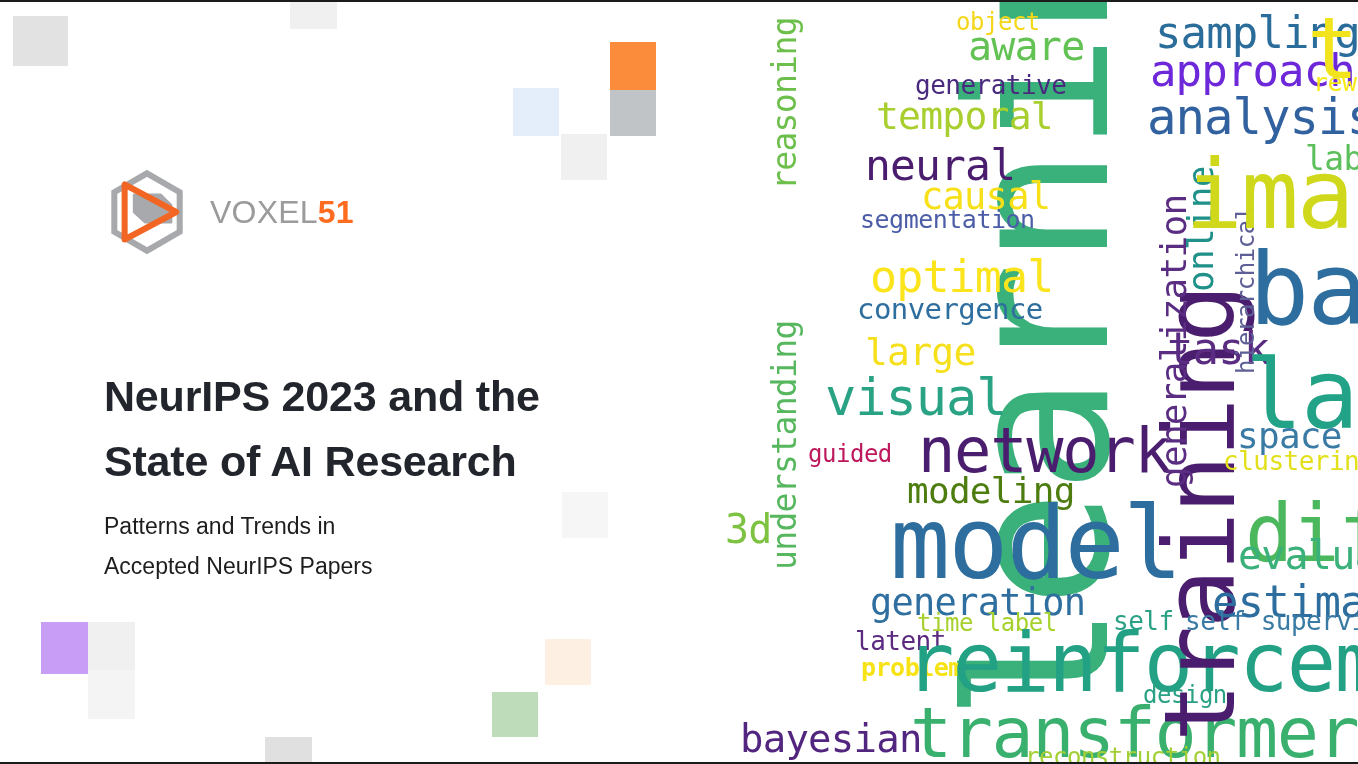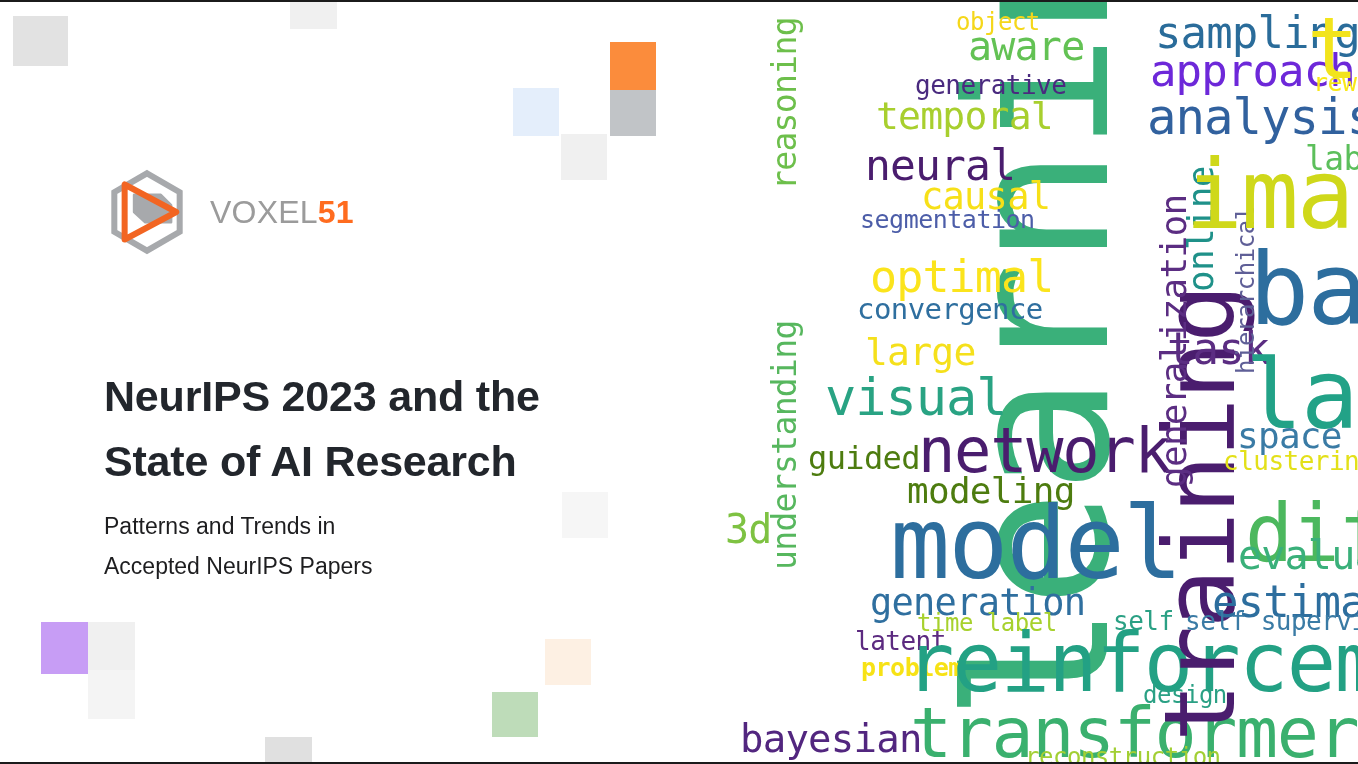--- a/index.html
+++ b/index.html
@@ -183,21 +183,21 @@
         <span class="w" style="font-size: 40px; color: rgb(99, 194, 84); left: 225px; top: 24px; margin-left: 28px;">aware</span>
         <span class="w" style="font-size: 26px; color: rgb(74, 42, 127); left: 200px; top: 70.2px;">generative</span>
         <span class="w" style="font-size: 38px; color: rgb(168, 207, 46); left: 161px; top: 94.6px;">temporal</span>
         <span class="w" style="font-size: 43px; color: rgb(74, 29, 110); left: 150px; top: 141.6px;">neural</span>
         <span class="w" style="font-size: 37px; color: rgb(247, 224, 24); left: 206px; top: 176.4px;">causal</span>
         <span class="w" style="font-size: 25px; color: rgb(76, 93, 168); left: 145px; top: 205px;">segmentation</span>
         <span class="w" style="font-size: 45px; color: rgb(251, 228, 28); left: 155px; top: 252px;">optimal</span>
         <span class="w" style="font-size: 29px; color: rgb(47, 111, 159); left: 142px; top: 292.8px;">convergence</span>
         <span class="w" style="font-size: 38px; color: rgb(245, 224, 27); left: 150px; top: 330.6px;">large</span>
         <span class="w" style="font-size: 52px; color: rgb(41, 163, 131); left: 110px; top: 369.4px;">visual</span>
-        <span class="w" style="font-size: 32px; color: #4d7c0f; left: 93px; top: 439.6px;">guided</span>
+        <span class="w" style="font-size: 24px; color: #be185d; left: 93px; top: 439.6px;">guided</span>
         <span class="w" style="font-size: 62px; color: rgb(74, 29, 110); left: 203px; top: 418.4px;">network</span>
         <span class="w" style="font-size: 36px; color: #4d7c0f; left: 192px; top: 471.2px;">modeling</span>
         <span class="w" style="font-size: 100px; color: rgb(45, 110, 158); left: 175px; top: 492px;">model</span>
         <span class="w" style="font-size: 37px; color: rgb(47, 111, 159); left: 155px; top: 582px;">generation</span>
         <span class="w" style="font-size: 24px; color: rgb(167, 209, 45); left: 202px; top: 608.8px;">time label</span>
         <span class="w" style="font-size: 26px; color: rgb(92, 42, 128); left: 140px; top: 626.2px;">latent</span>
         <span class="w" style="font-size: 25px; color: rgb(247, 226, 21); left: 146px; top: 653px; font-weight: bold;">problem</span>
         <span class="w" style="font-size: 82px; color: rgb(35, 161, 132); left: 190px; top: 620.4px;">reinforcement</span>
         <span class="w" style="font-size: 26px; color: rgb(42, 160, 132); left: 398px; top: 606.2px;">self</span>
         <span class="w" style="font-size: 24px; color: rgb(42, 160, 132); left: 428px; top: 680.8px;">design</span>

